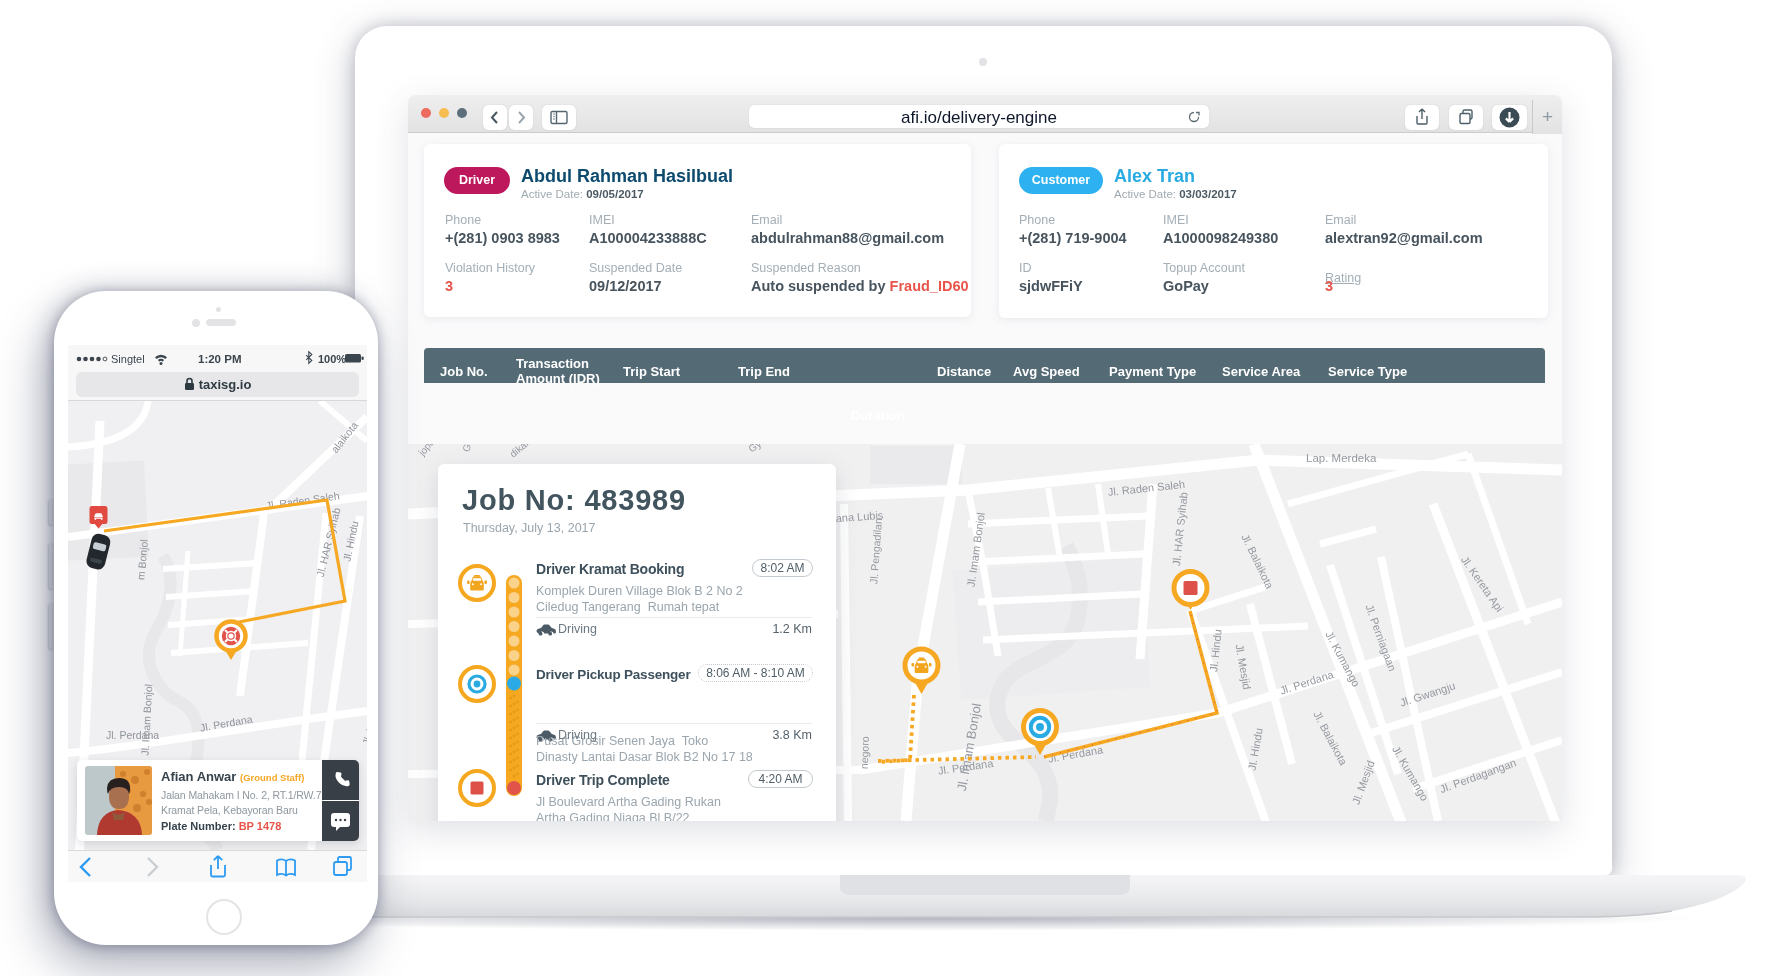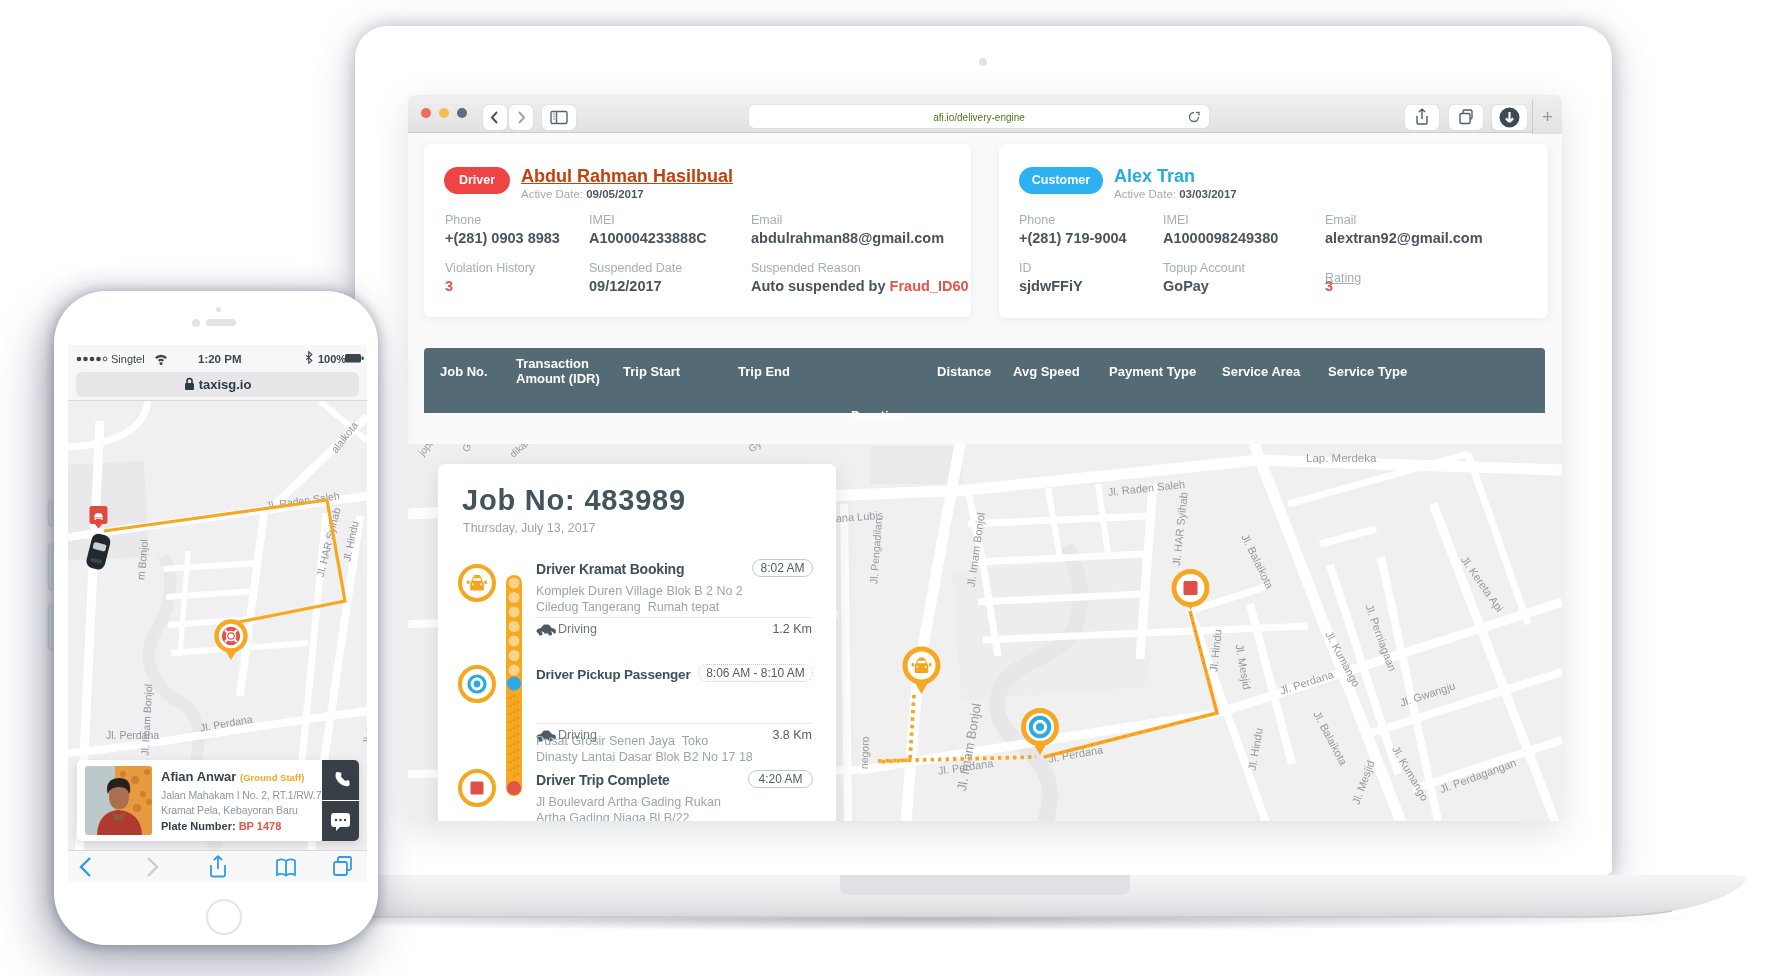--- a/index.html
+++ b/index.html
@@ -20,40 +20,40 @@
   
   .browser { left:408px; top:95px; width:1154px; height:726px; background:#fafafb;
     border-radius:8px 8px 0 0; box-shadow:0 10px 35px rgba(62,68,94,.16); }
   .chrome { position:absolute; left:0; top:0; width:1154px; height:38px;
     background:linear-gradient(#efefef,#e2e2e3); border-radius:8px 8px 0 0;
     border-bottom:1px solid #cccccd; }
   .dot { position:absolute; top:13px; width:10px; height:10px; border-radius:50%; }
   .cbtn { position:absolute; top:10px; height:25px; background:#fff; border-radius:5px;
     box-shadow:0 0 1px rgba(0,0,0,.25); }
   .urlbar { position:absolute; left:341px; top:10px; width:460px; height:23px; background:#fff;
-    border-radius:5px; box-shadow:0 0 1px rgba(0,0,0,.22); font-size:10px; color:#4d7c0f;
+    border-radius:5px; box-shadow:0 0 1px rgba(0,0,0,.22); font-size:17px; color:#0f172a;
     text-align:center; line-height:25px; }
   .plus-tab { position:absolute; right:0; top:5px; width:30px; height:34px;
     border-left:1px solid #c9c9ca; color:#8d9ba3; font-size:19px; text-align:center;
     line-height:34px; background:linear-gradient(#ededee,#e2e2e3); }
 
   
   .card { position:absolute; background:#fff; border-radius:6px;
     box-shadow:0 2px 8px rgba(90,100,120,.10); }
   .badge { position:absolute; color:#fff; font-size:12.5px; font-weight:bold;
     text-align:center; border-radius:14px; line-height:27px; height:27px; }
   .cname { position:absolute; font-size:18px; font-weight:bold; }
   .adate { position:absolute; font-size:11.5px; color:#a0abb2; }
   .adate b { color:#4c5a64; }
   .flabel { position:absolute; font-size:12.5px; color:#a3aeb6; }
   .fval { position:absolute; font-size:14.5px; font-weight:bold; color:#47545e; }
   .red { color:#e8544a !important; }
 
   
-  .thead { left:424px; top:348px; width:1121px; height:65px; background:#546a75;
+  .thead { left:424px; top:348px; width:1121px; height:35px; background:#546a75;
     border-radius:4px 4px 0 0; }
   .th { position:absolute; color:#fff; font-size:13px; font-weight:bold; }
   .trow { left:424px; top:395px; width:1121px; height:48px; background:#fff; }
   .td { position:absolute; top:17px; color:#7b8a94; font-size:12.5px; }
   .odbtn { position:absolute; left:1013px; top:12px; width:83px; height:23px; background:#e85a4f;
     border-radius:3px; color:#fff; font-size:12px; text-align:center; line-height:23px;
     box-shadow:0 1px 3px rgba(232,90,79,.4); }
 
   
   .mapwrap { left:408px; top:444px; width:1154px; height:377px; overflow:hidden; background:#f1f0f1; }
@@ -150,22 +150,22 @@
       <div class="cbtn" style="left:1084px;width:35px;">
         <svg width="35" height="25" viewBox="0 0 35 25">
             <circle cx="17.5" cy="12.5" r="10" fill="#3a4b54"></circle>
             <path d="M17.5,7 v9 M17.5,17 l-3.6,-3.6 M17.5,17 l3.6,-3.6" stroke="#fff" stroke-width="2.2" fill="none"></path>
           </svg>
       </div>
       <div class="plus-tab">+</div>
     </div>
 
     <div class="card" style="left:16px;top:49px;width:547px;height:173px;">
-      <div class="badge" style="left:20px;top:23px;width:66px;background:#ef4444;">Driver</div>
-      <div class="cname" style="left:97px;top:22px;color:#c2410c;text-decoration:underline;">Abdul Rahman Hasilbual</div>
+      <div class="badge" style="left:20px;top:23px;width:66px;background:#be185d;">Driver</div>
+      <div class="cname" style="left:97px;top:22px;color:#0c4a6e;">Abdul Rahman Hasilbual</div>
       <div class="adate" style="left:97px;top:44px;">Active Date: <b>09/05/2017</b></div>
       <div class="flabel" style="left:21px;top:69px;">Phone</div>
       <div class="fval" style="left:21px;top:86px;">+(281) 0903 8983</div>
       <div class="flabel" style="left:165px;top:69px;">IMEI</div>
       <div class="fval" style="left:165px;top:86px;text-align:center;">A100004233888C</div>
       <div class="flabel" style="left:327px;top:69px;">Email</div>
       <div class="fval" style="left:327px;top:86px;">abdulrahman88@gmail.com</div>
       <div class="flabel" style="left:21px;top:117px;">Violation History</div>
       <div class="fval red" style="left:21px;top:134px;">3</div>
       <div class="flabel" style="left:165px;top:117px;">Suspended Date</div>

